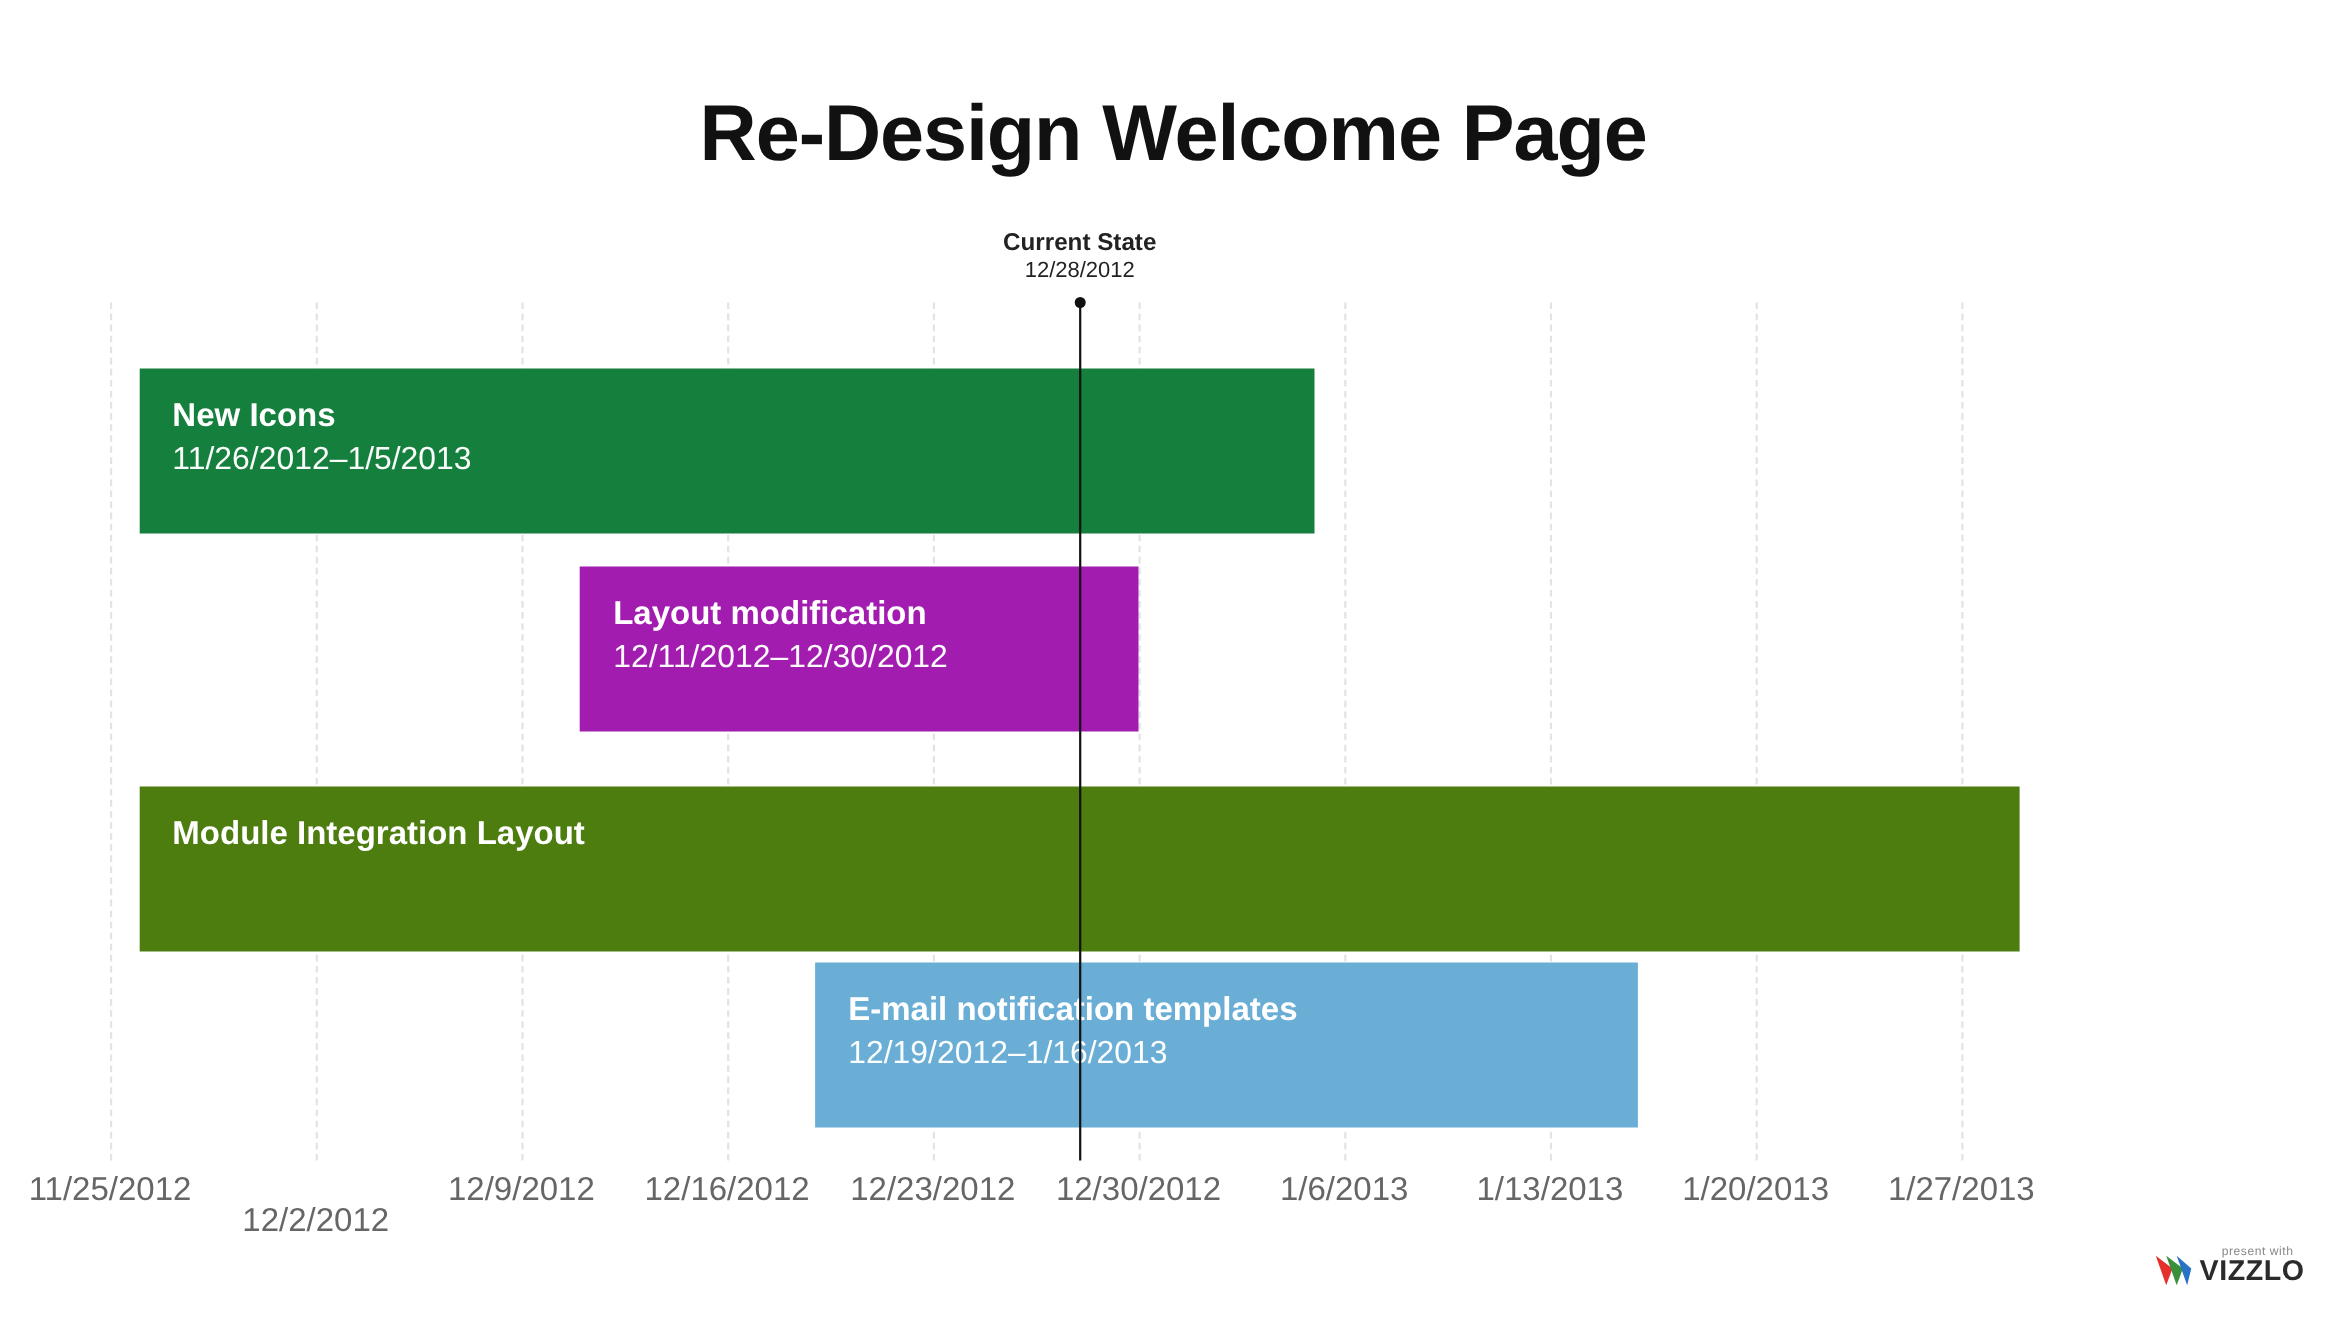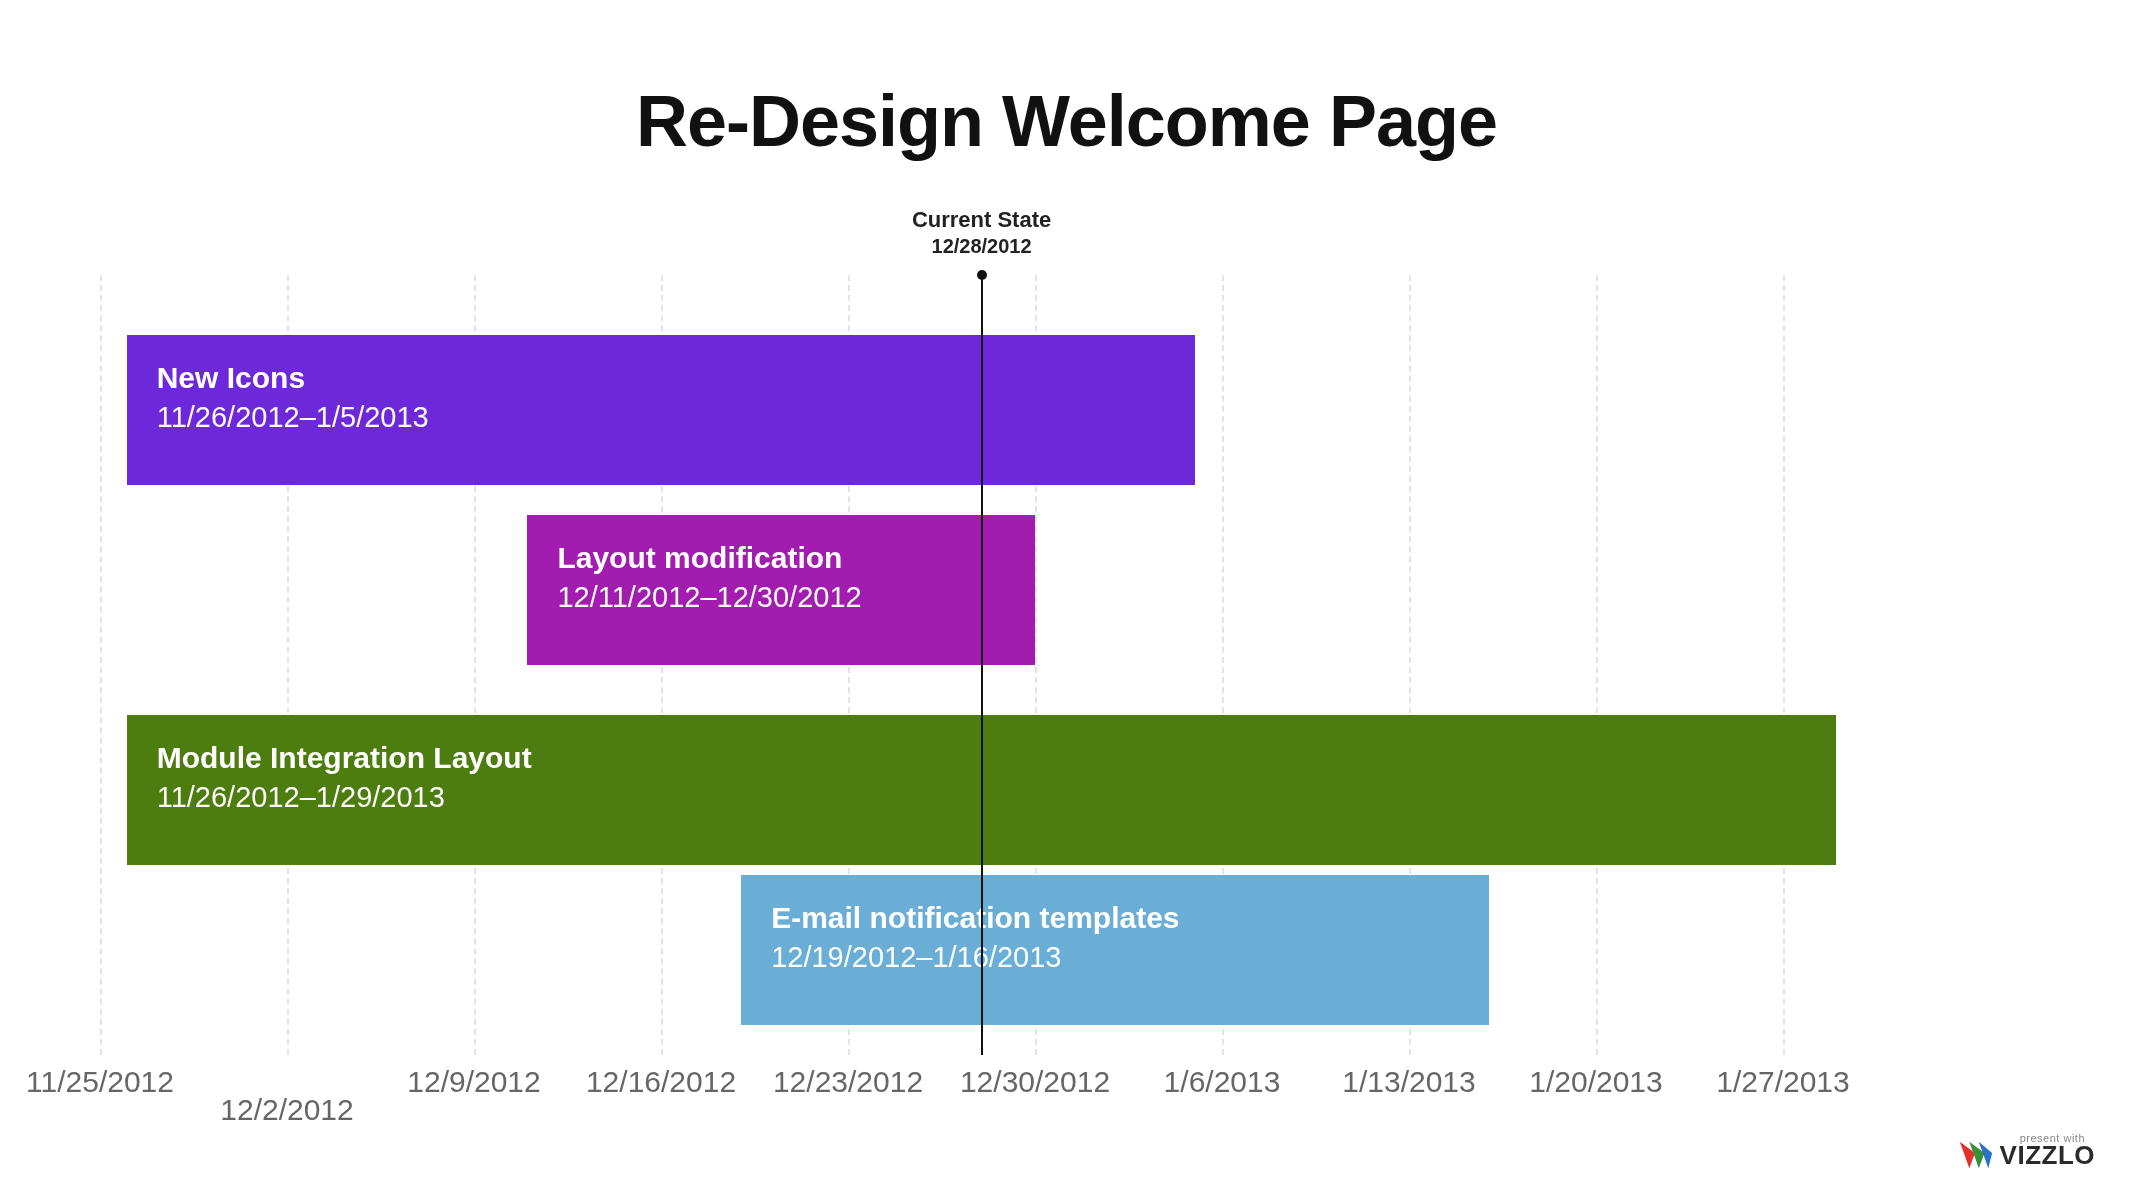--- a/index.html
+++ b/index.html
@@ -3,21 +3,21 @@
 <meta charset="utf-8">
 <style>
   * { margin: 0; padding: 0; box-sizing: border-box; }
   html, body { width: 2133px; height: 1200px; background: #fff; font-family: "Helvetica Neue", Arial, sans-serif; }
   .stage { position: relative; width: 2133px; height: 1200px; background: #fff; overflow: hidden; padding-left: 17px; }
   .title { position: absolute; top: 80px; left: 0; width: 100%; text-align: center; font-size: 72px; font-weight: 800; letter-spacing: -1px; color: #111; }
   .chart { position: absolute; left: 100px; top: 275px; width: 1870px; height: 830px; }
   .grid-line { position: absolute; top: 0; width: 0; border-left: 2px dashed #e3e3e3; height: 780px; }
   .tick-label { position: absolute; top: 790px; width: 200px; text-align: center; font-size: 30px; color: #666; transform: translateX(-100px); }
   .current-label { position: absolute; text-align: center; color: #222; font-weight: 700; font-size: 22px; transform: translateX(-50%); white-space: nowrap; }
-  .current-date { display: block; font-weight: 700; font-size: 20px; margin-top: 2px; }
+  .current-date { display: block; font-weight: 400; font-size: 20px; margin-top: 2px; }
   .current-marker { position: absolute; width: 10px; height: 10px; border-radius: 50%; background: #111; transform: translate(-50%, -50%); }
   .current-line { position: absolute; width: 2px; background: #111; transform: translateX(-1px); }
   .bar { position: absolute; color: #fff; padding: 26px 30px; }
   .bar .name { font-size: 30px; font-weight: 700; display: block; margin-bottom: 6px; }
   .bar .range { font-size: 29px; font-weight: 400; display: block; opacity: 0.98; }
   .logo { position: absolute; right: 38px; bottom: 26px; display: flex; align-items: center; gap: 6px; }
   .logo svg { width: 38px; height: 38px; }
   .logo-text { font-size: 26px; font-weight: 800; letter-spacing: 0.5px; color: #2b2b2b; }
   .logo-sub { position: absolute; right: 48px; bottom: 56px; font-size: 11px; color: #888; letter-spacing: 0.5px; }
 </style>
@@ -40,31 +40,30 @@
       <div class="grid-line" style="left: 935px;"></div>
       <div class="tick-label" style="left: 935px;">12/30/2012</div>
       <div class="grid-line" style="left: 1122px;"></div>
       <div class="tick-label" style="left: 1122px;">1/6/2013</div>
       <div class="grid-line" style="left: 1309px;"></div>
       <div class="tick-label" style="left: 1309px;">1/13/2013</div>
       <div class="grid-line" style="left: 1496px;"></div>
       <div class="tick-label" style="left: 1496px;">1/20/2013</div>
       <div class="grid-line" style="left: 1683px;"></div>
       <div class="tick-label" style="left: 1683px;">1/27/2013</div>
-      <div class="bar" style="left: 26.7143px; width: 1068.57px; top: 60px; height: 150px; background: #6d28d9;">
+      <div class="bar" style="left: 26.7143px; width: 1068.57px; top: 60px; height: 150px; background: #15803d;">
         <span class="name">New Icons</span>
         <span class="range">11/26/2012–1/5/2013</span>
       </div>
       <div class="bar" style="left: 427.429px; width: 507.571px; top: 240px; height: 150px; background: #a21caf;">
         <span class="name">Layout modification</span>
         <span class="range">12/11/2012–12/30/2012</span>
       </div>
       <div class="bar" style="left: 26.7143px; width: 1709.71px; top: 440px; height: 150px; background: #4d7c0f;">
         <span class="name">Module Integration Layout</span>
-        <span class="range">11/26/2012–1/29/2013</span>
       </div>
       <div class="bar" style="left: 641.143px; width: 748px; top: 600px; height: 150px; background: rgb(106, 174, 214);">
         <span class="name">E-mail notification templates</span>
         <span class="range">12/19/2012–1/16/2013</span>
       </div>
       <div class="current-label" style="left: 881.571px; top: -68px;">Current State<span class="current-date">12/28/2012</span></div>
       <div class="current-marker" style="left: 881.571px; top: 0px;"></div>
       <div class="current-line" style="left: 881.571px; top: 0px; height: 780px;"></div>
     </div>
 

